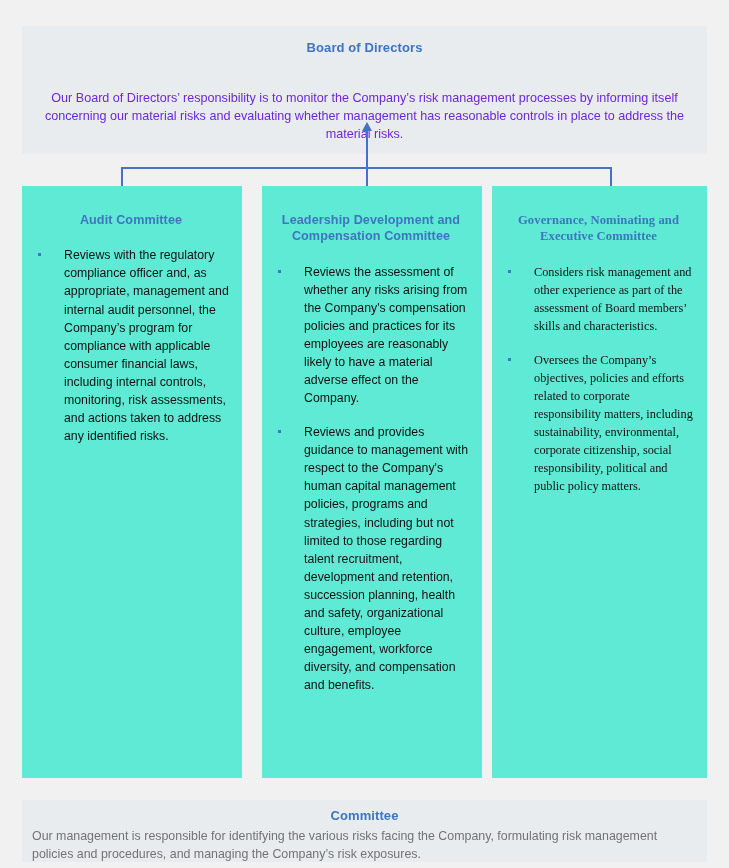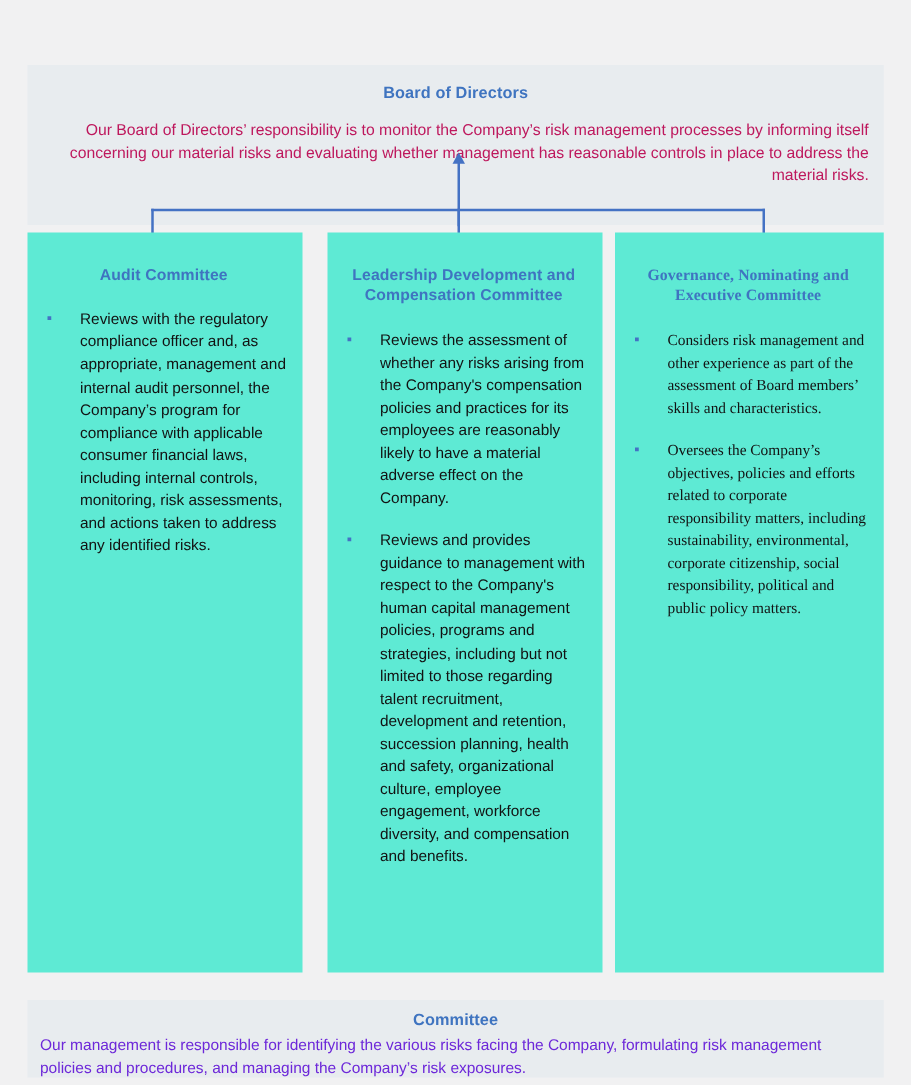--- a/index.html
+++ b/index.html
@@ -25,39 +25,39 @@
   
   .box {
     position: absolute;
     background: #e8ecef;
     box-sizing: border-box;
   }
 
   
   #board-box {
     left: 22px;
-    top: 52px;
+    top: 26px;
     width: 685px;
     height: 128px;
     padding: 14px 12px 10px 12px;
   }
   .box-title {
     color: #3f74c0;
     font-weight: bold;
     font-size: 13px;
     text-align: center;
     line-height: 1.25;
     letter-spacing: 0.1px;
   }
   #board-body {
-    margin-top: 14px;
+    margin-top: 34px;
     font-size: 12.6px;
     line-height: 1.42;
-    text-align: right;
-    color: #be185d;
+    text-align: center;
+    color: #6d28d9;
   }
 
   
   .conn {
     position: absolute;
     background: #4472c4;
   }
   .v-line { width: 2px; }
   .h-line { height: 2px; }
 
@@ -131,21 +131,21 @@
     left: 22px;
     top: 800px;
     width: 685px;
     height: 62px;
     padding: 8px 10px 6px 10px;
   }
   #management-body {
     margin-top: 4px;
     font-size: 12.4px;
     line-height: 1.4;
-    color: #6d28d9;
+    color: #737373;
   }
 </style>
 </head>
 <body>
 
 <div class="canvas">
 
   <div class="box" id="board-box">
     <div class="box-title">Board of Directors</div>
     <div id="board-body">Our Board of Directors’ responsibility is to monitor the Company’s risk management processes by informing itself concerning our material risks and evaluating whether management has reasonable controls in place to address the material risks.</div>

